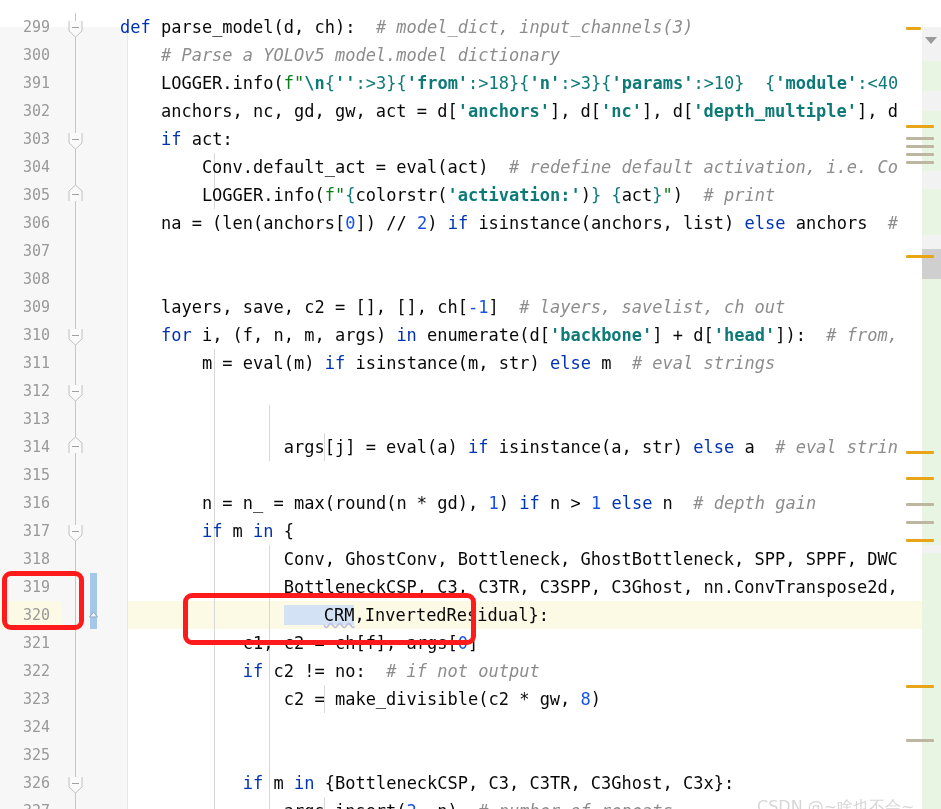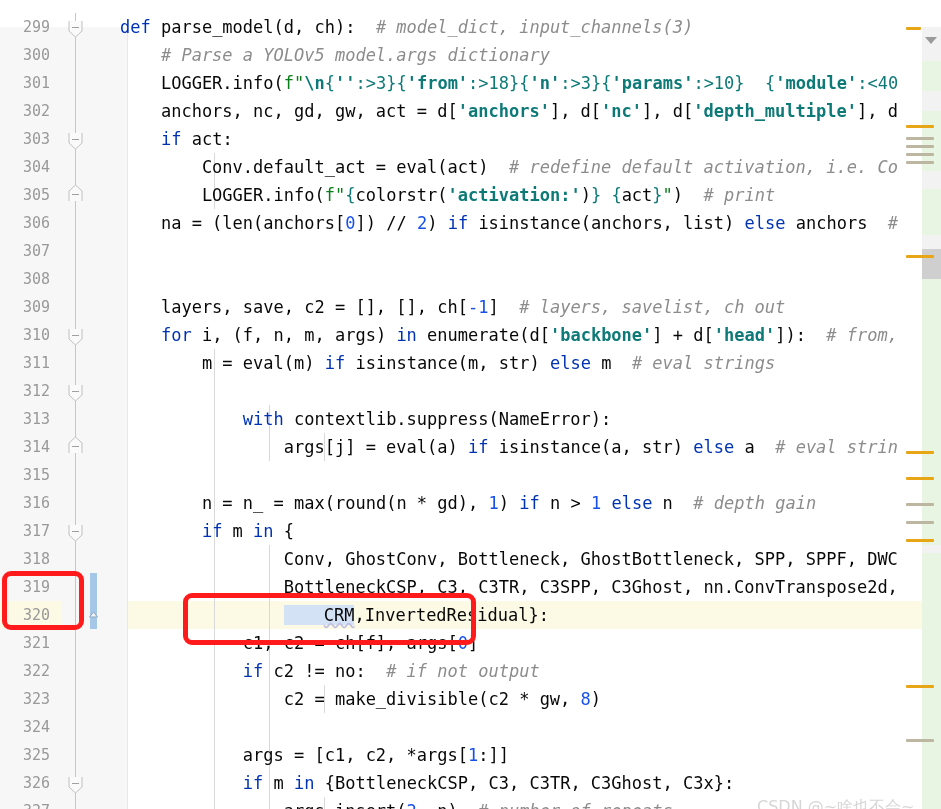--- a/index.html
+++ b/index.html
@@ -95,25 +95,25 @@
               </svg></div>
           </div>
           <div class="code"><span class="kw">def </span><span class="plain">parse_model(d, ch):</span><span class="cm">  # model_dict, input_channels(3)</span></div>
         </div>
         <div class="row" style="top: 14px;">
           <div class="lnum-bg"></div>
           <div class="lnum">300</div>
           <div class="foldcol">
             <div class="foldline"></div>
           </div>
-          <div class="code"><span class="cm">    # Parse a YOLOv5 model.args dictionary</span></div>
+          <div class="code"><span class="cm">    # Parse a YOLOv5 model.model dictionary</span></div>
         </div>
         <div class="row" style="top: 42px;">
           <div class="lnum-bg"></div>
-          <div class="lnum">301</div>
+          <div class="lnum">391</div>
           <div class="foldcol">
             <div class="foldline"></div>
           </div>
           <div class="code"><span class="plain">    LOGGER.info(</span><span class="st">f"</span><span class="fs">\n</span><span class="fsq">{</span><span class="fs">''</span><span class="fsq">:&gt;3</span><span class="fsq">}</span><span class="fsq">{</span><span class="fs">'from'</span><span class="fsq">:&gt;18</span><span class="fsq">}</span><span class="fsq">{</span><span class="fs">'n'</span><span class="fsq">:&gt;3</span><span class="fsq">}</span><span class="fsq">{</span><span class="fs">'params'</span><span class="fsq">:&gt;10</span><span class="fsq">}</span><span class="st">  </span><span class="fsq">{</span><span class="fs">'module'</span><span class="fsq">:&lt;40</span></div>
         </div>
         <div class="row" style="top: 70px;">
           <div class="lnum-bg"></div>
           <div class="lnum">302</div>
           <div class="foldcol">
             <div class="foldline"></div>
@@ -219,21 +219,20 @@
           <div class="iguide" style="left: 214px;"></div>
         </div>
         <div class="row" style="top: 378px;">
           <div class="lnum-bg"></div>
           <div class="lnum">313</div>
           <div class="foldcol">
             <div class="foldline"></div>
           </div>
           <div class="iguide" style="left: 214px;"></div>
           <div class="iguide" style="left: 269px;"></div>
-          <div class="code"><span class="plain">            </span><span class="kw">with</span><span class="plain"> contextlib.suppress(</span><span class="plain">NameError</span><span class="plain">):</span></div>
         </div>
         <div class="row" style="top: 406px;">
           <div class="lnum-bg"></div>
           <div class="lnum">314</div>
           <div class="foldcol">
             <div class="foldline"></div>
             <div class="fold-arrow-up"><svg width="15" height="18" viewBox="0 0 15 18">
                 <path d="M1 17 L1 7 L7.5 1 L14 7 L14 17" fill="#fafafa" stroke="#c0c0c0" stroke-width="1"></path>
                 <rect x="4" y="10" width="7" height="1" fill="#a0a0a0"></rect>
               </svg></div>
@@ -347,21 +346,20 @@
           <div class="code"></div>
         </div>
         <div class="row" style="top: 714px;">
           <div class="lnum-bg"></div>
           <div class="lnum">325</div>
           <div class="foldcol">
             <div class="foldline"></div>
           </div>
           <div class="iguide" style="left: 214px;"></div>
           <div class="iguide" style="left: 269px;"></div>
-          <div class="code"><span class="plain">            args = [c1, c2, *args[</span><span class="num">1</span><span class="plain">:]]</span></div>
         </div>
         <div class="row" style="top: 742px;">
           <div class="lnum-bg"></div>
           <div class="lnum">326</div>
           <div class="foldcol">
             <div class="foldline"></div>
             <div class="fold-arrow-down"><svg width="15" height="18" viewBox="0 0 15 18">
                 <path d="M1 1 L1 11 L7.5 17 L14 11 L14 1" fill="#fafafa" stroke="#c0c0c0" stroke-width="1"></path>
                 <rect x="4" y="7" width="7" height="1" fill="#a0a0a0"></rect>
               </svg></div>

